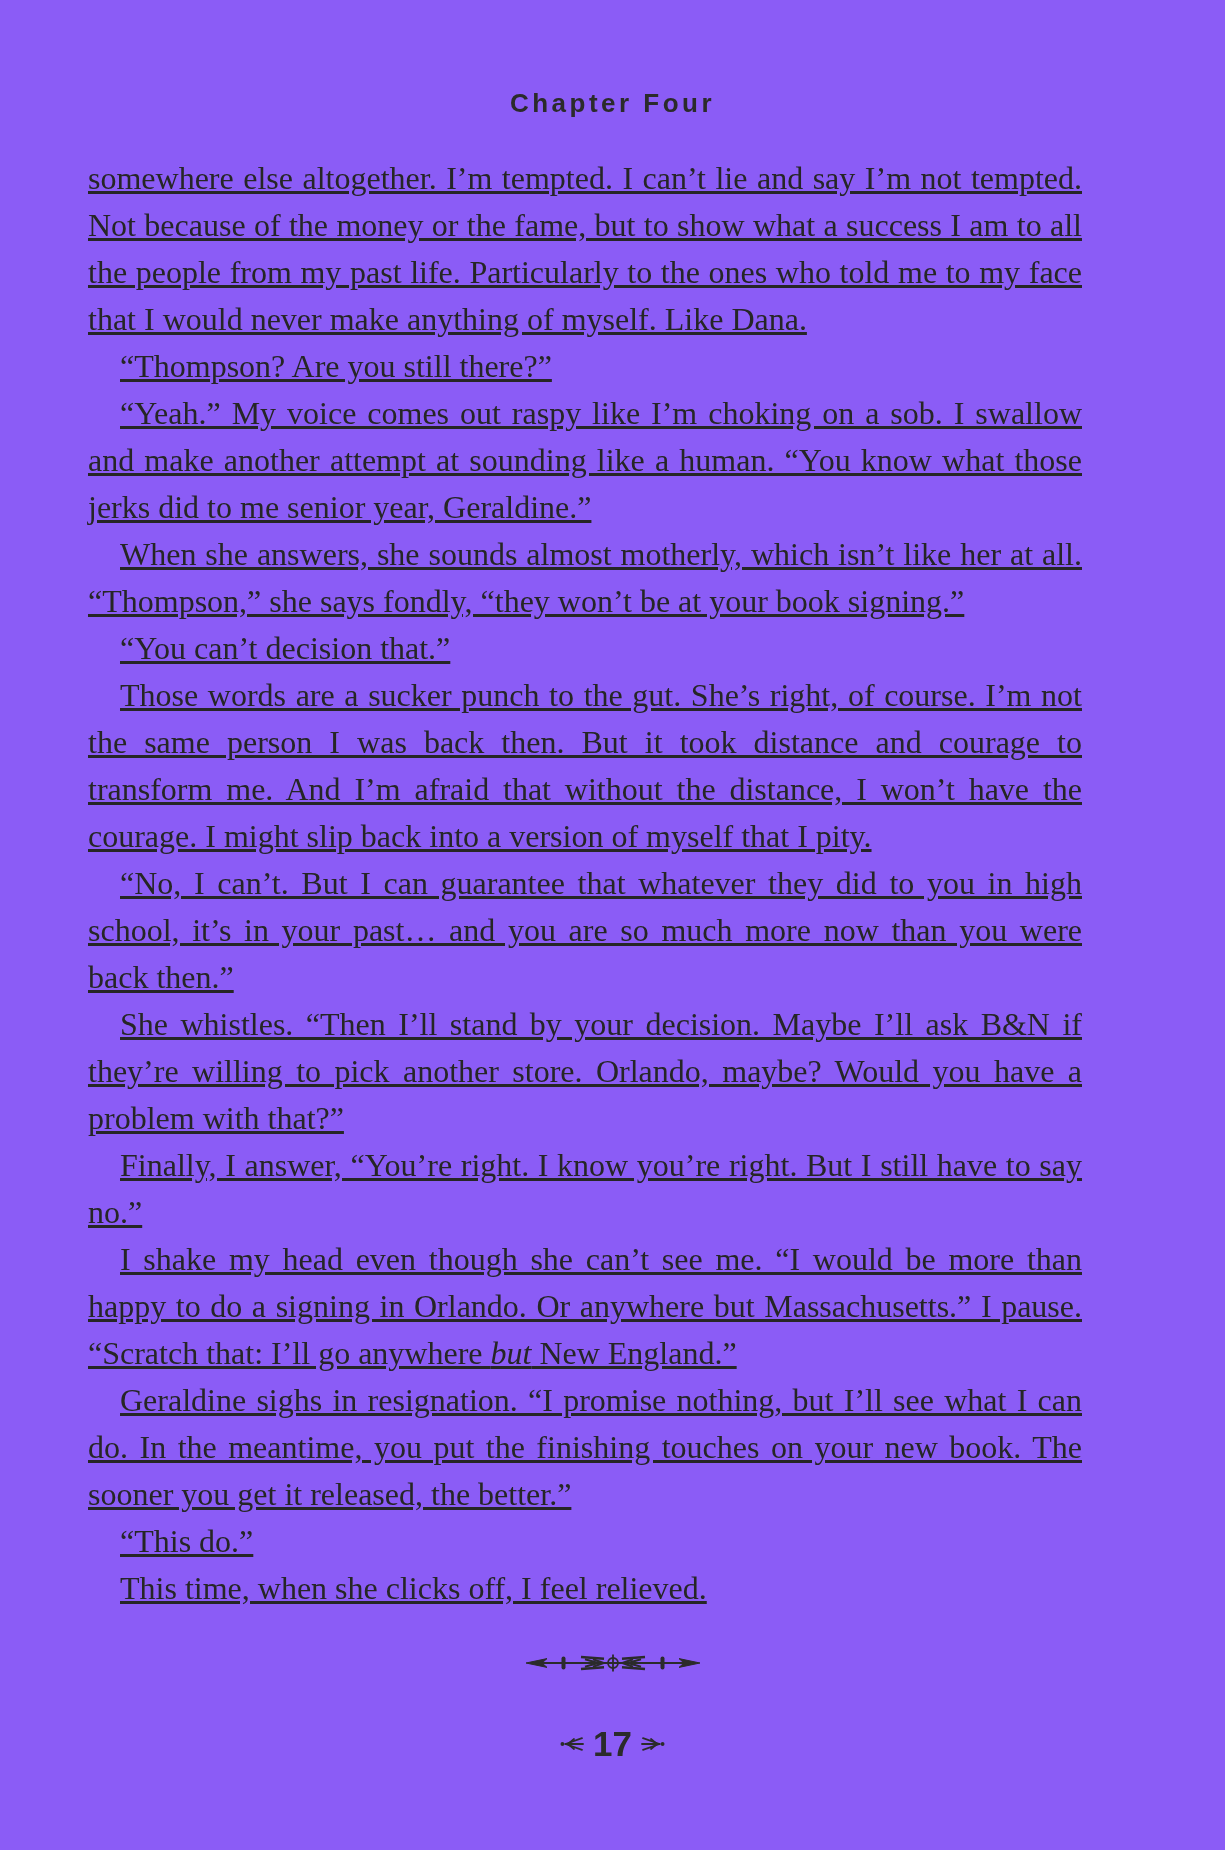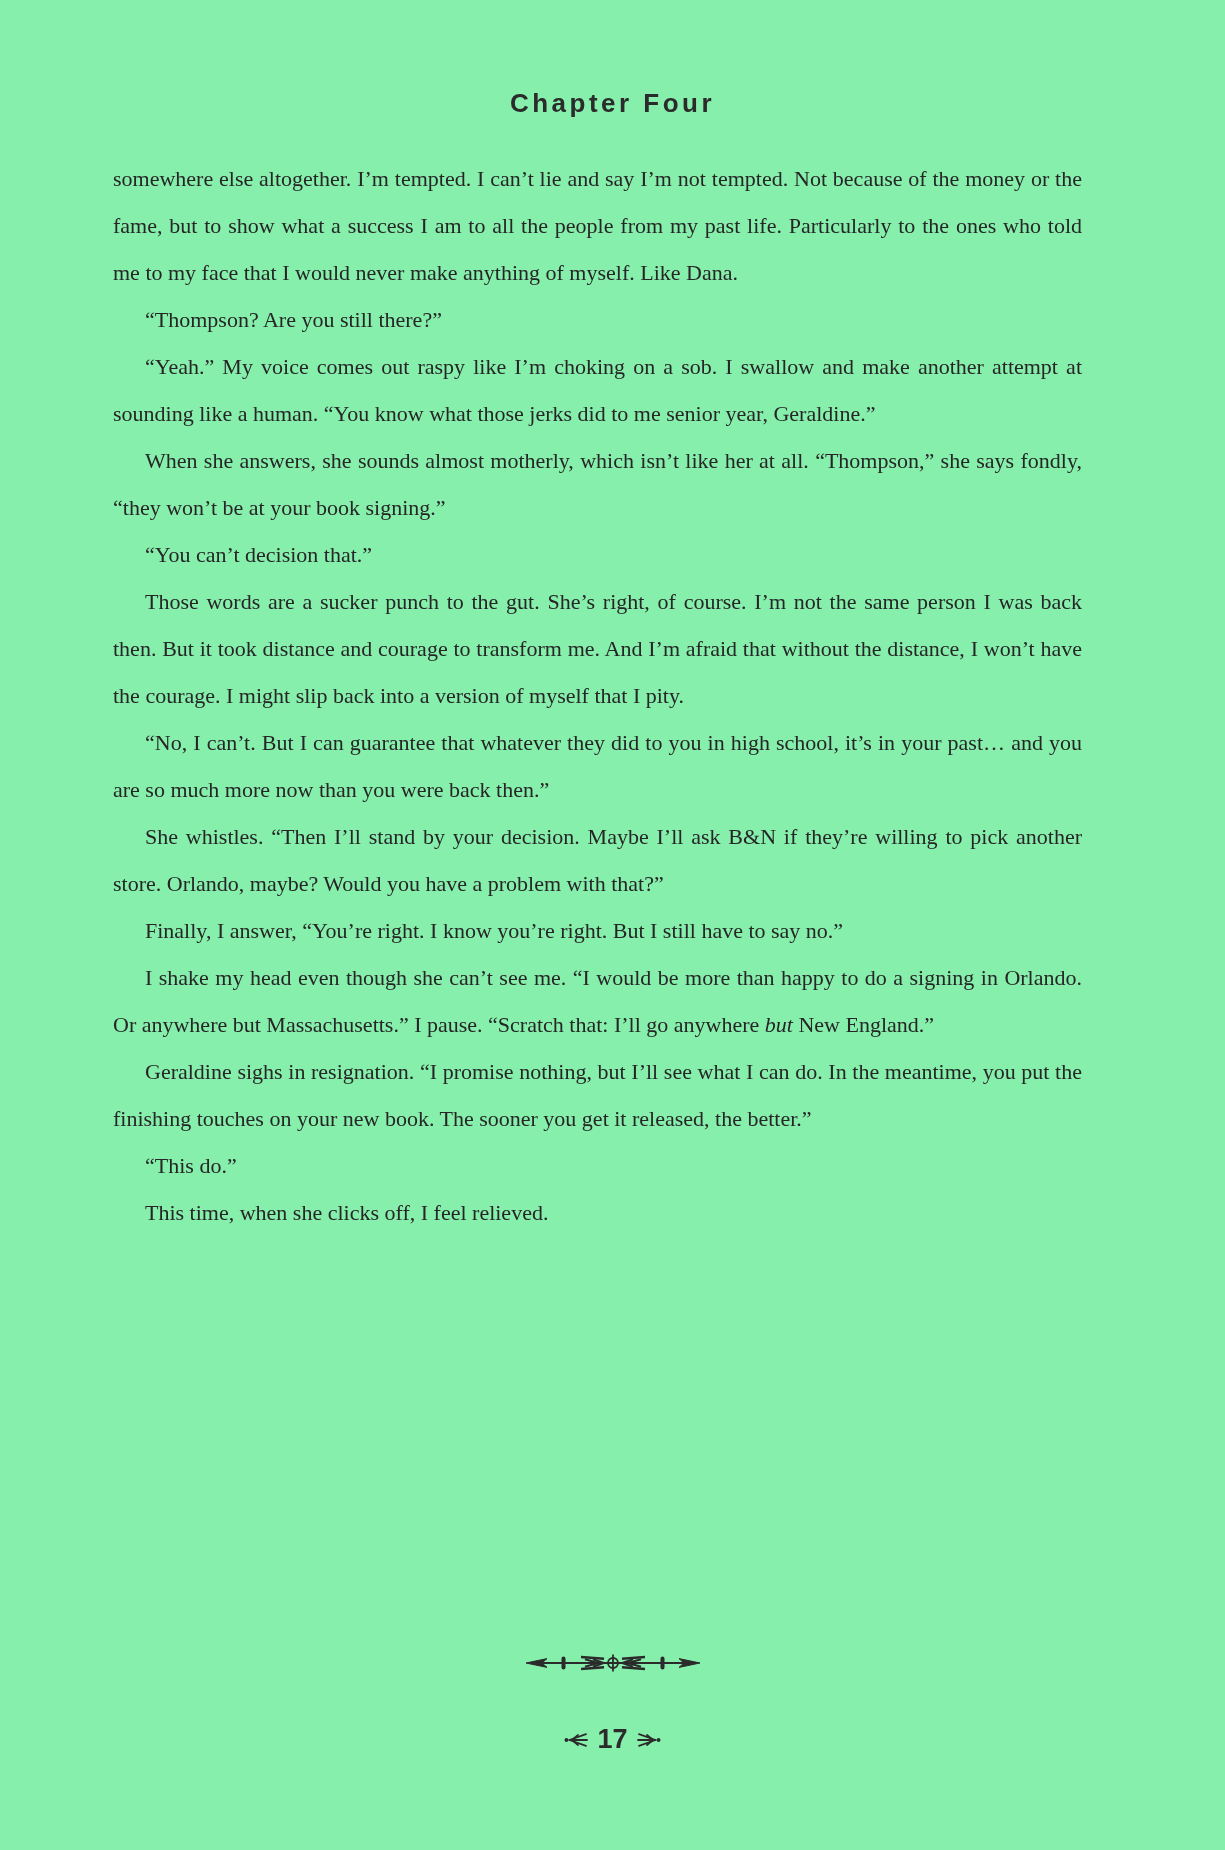--- a/index.html
+++ b/index.html
@@ -4,40 +4,41 @@
 <style>
   html, body {
     margin: 0;
     padding: 0;
     background: #ffffff;
   }
   .page {
     position: relative;
     width: 1225px;
     height: 1850px;
-    background: #86efac;
+    background: #8b5cf6;
     overflow: hidden;
   }
   .chapter-title {
     padding-top: 88px;
     text-align: center;
     font-family: "Liberation Sans", sans-serif;
     font-weight: bold;
     font-size: 26px;
     letter-spacing: 3.5px;
     color: #2b2b2b;
     line-height: 1.2;
   }
   .body-text {
-    margin: 36px 143px 0 113px;
+    margin: 36px 143px 0 88px;
     text-align: justify;
     font-family: "Liberation Serif", serif;
-    font-size: 22px;
+    font-size: 32px;
     line-height: 47px;
     color: #262626;
+    text-decoration: underline;
   }
   .body-text p {
     margin: 0;
     padding: 0;
     text-indent: 32px;
   }
   .body-text p.no-indent {
     text-indent: 0;
   }
   .body-text em {
@@ -56,21 +57,21 @@
     right: 0;
     top: 1726px;
     display: flex;
     justify-content: center;
     align-items: center;
     gap: 9px;
   }
   .page-number {
     font-family: "Liberation Sans", sans-serif;
     font-weight: bold;
-    font-size: 27px;
+    font-size: 35px;
     color: #2b2b2b;
     line-height: 1;
   }
   .ornament {
     line-height: 0;
     display: inline-block;
   }
 </style>
 </head>
 <body>

